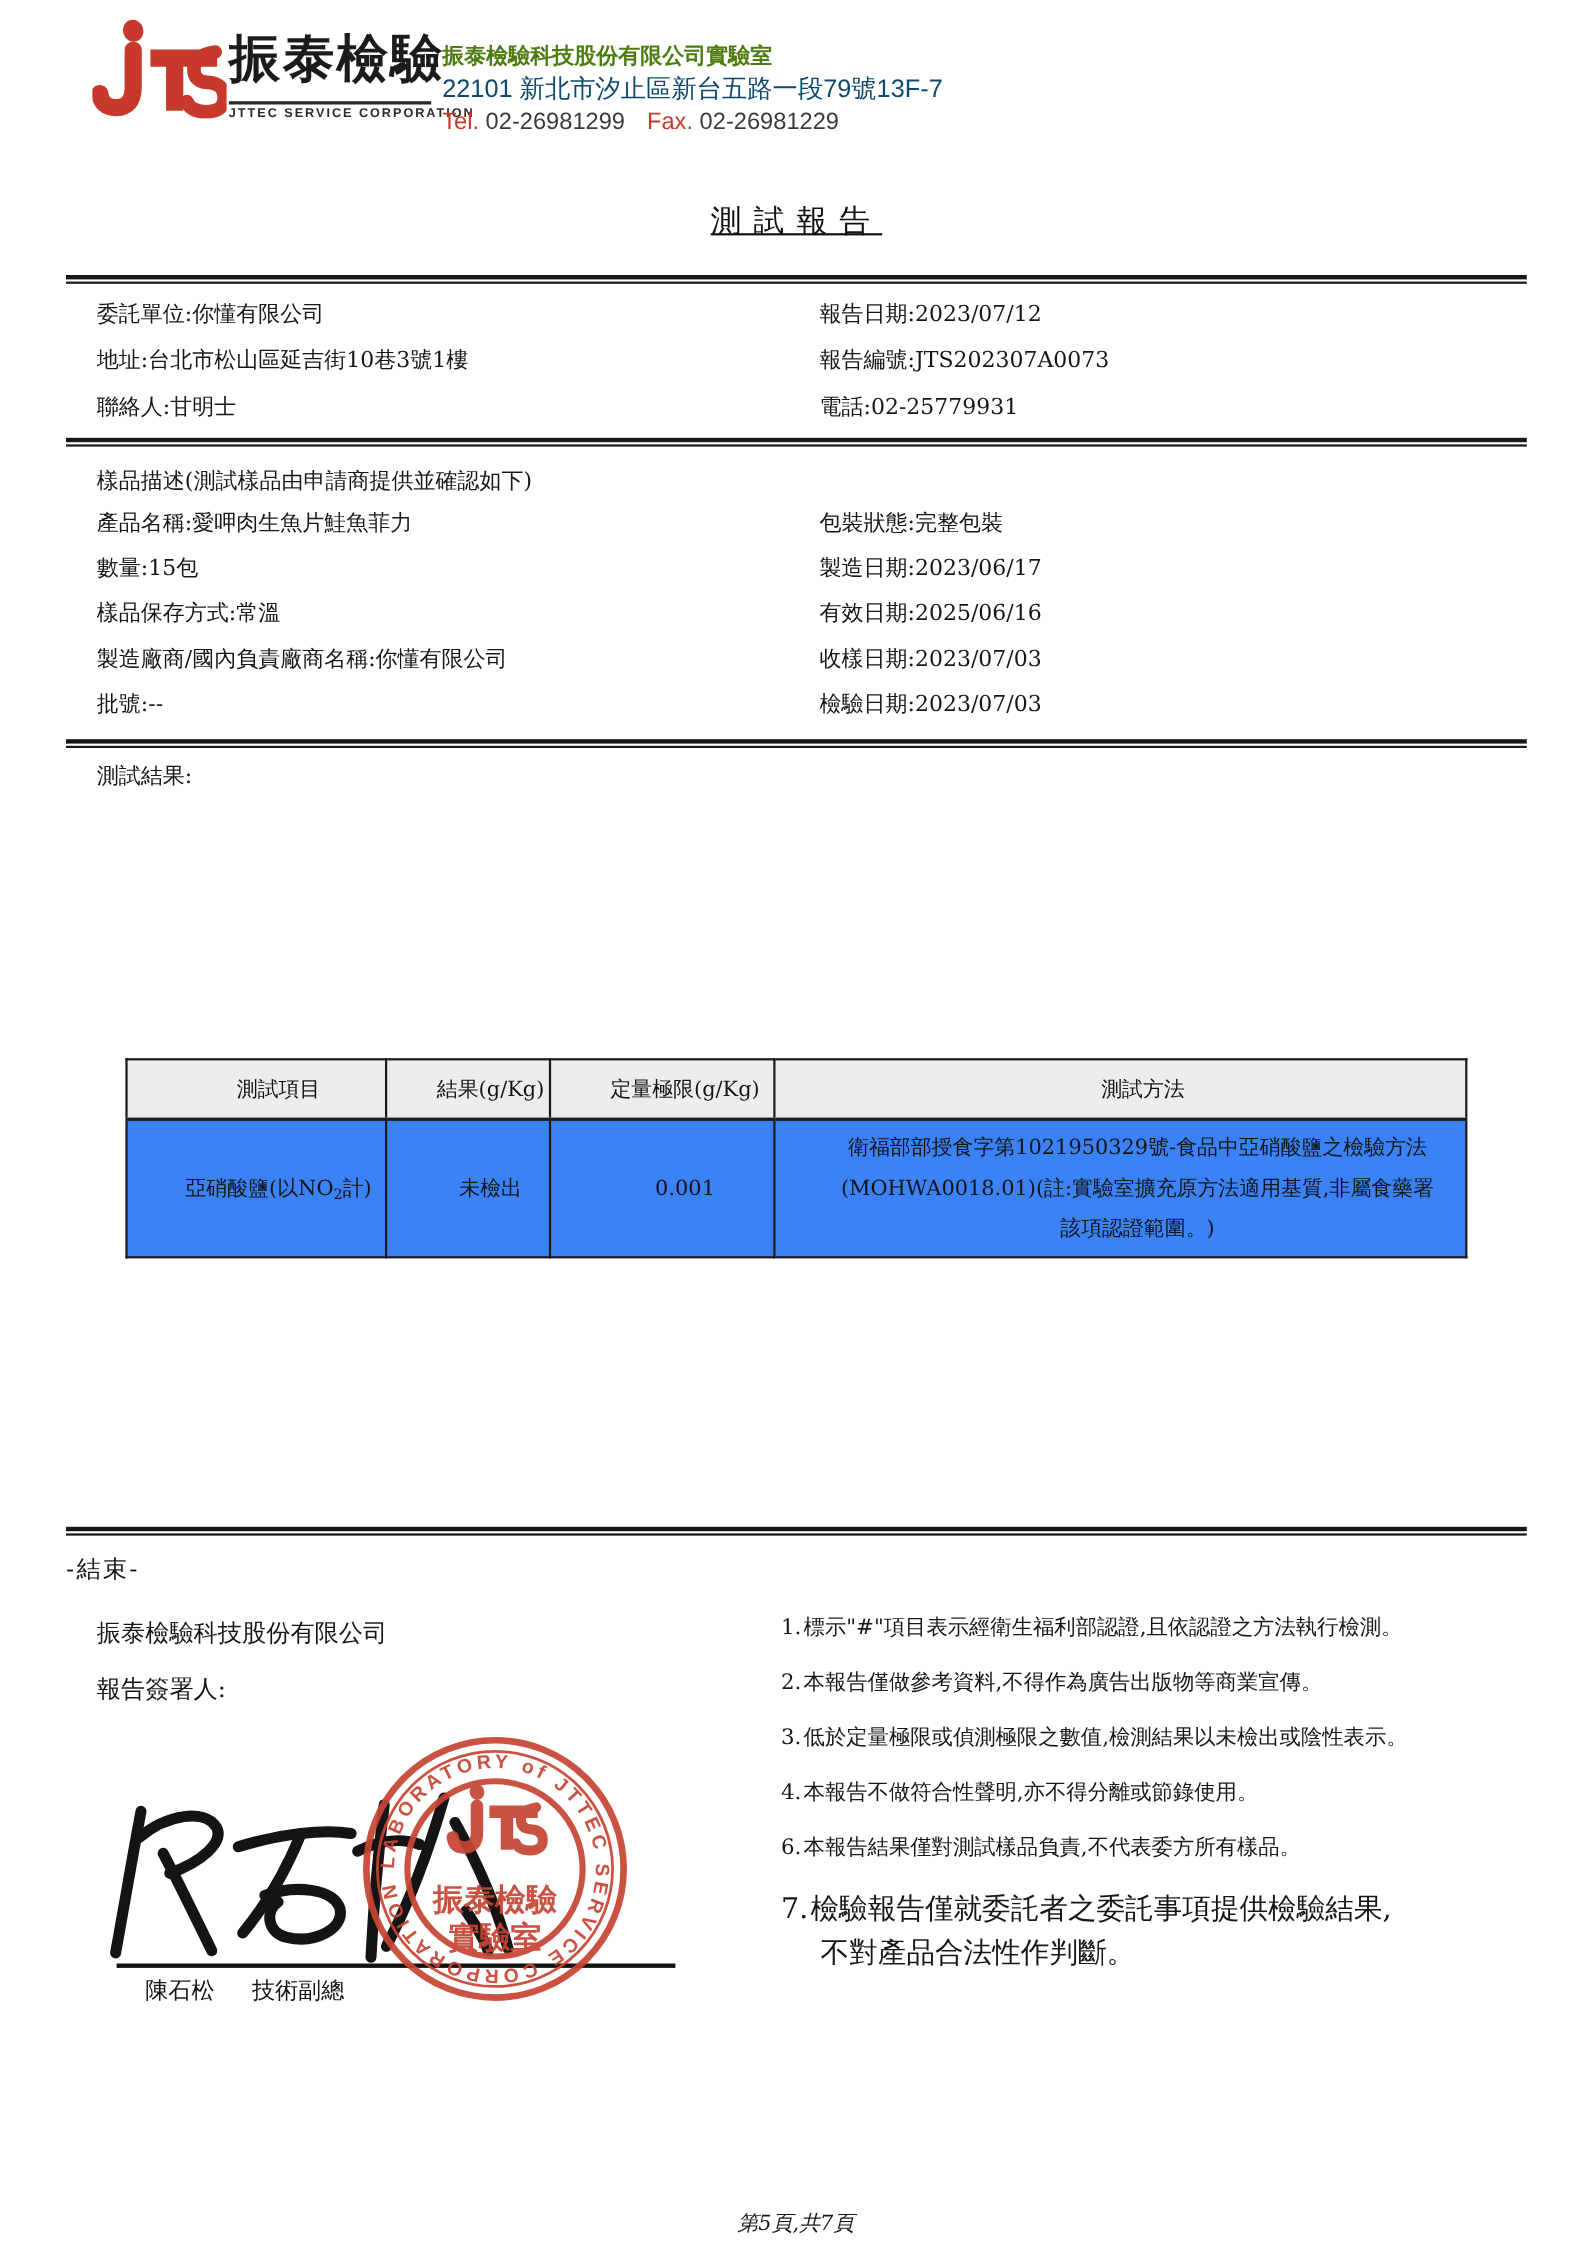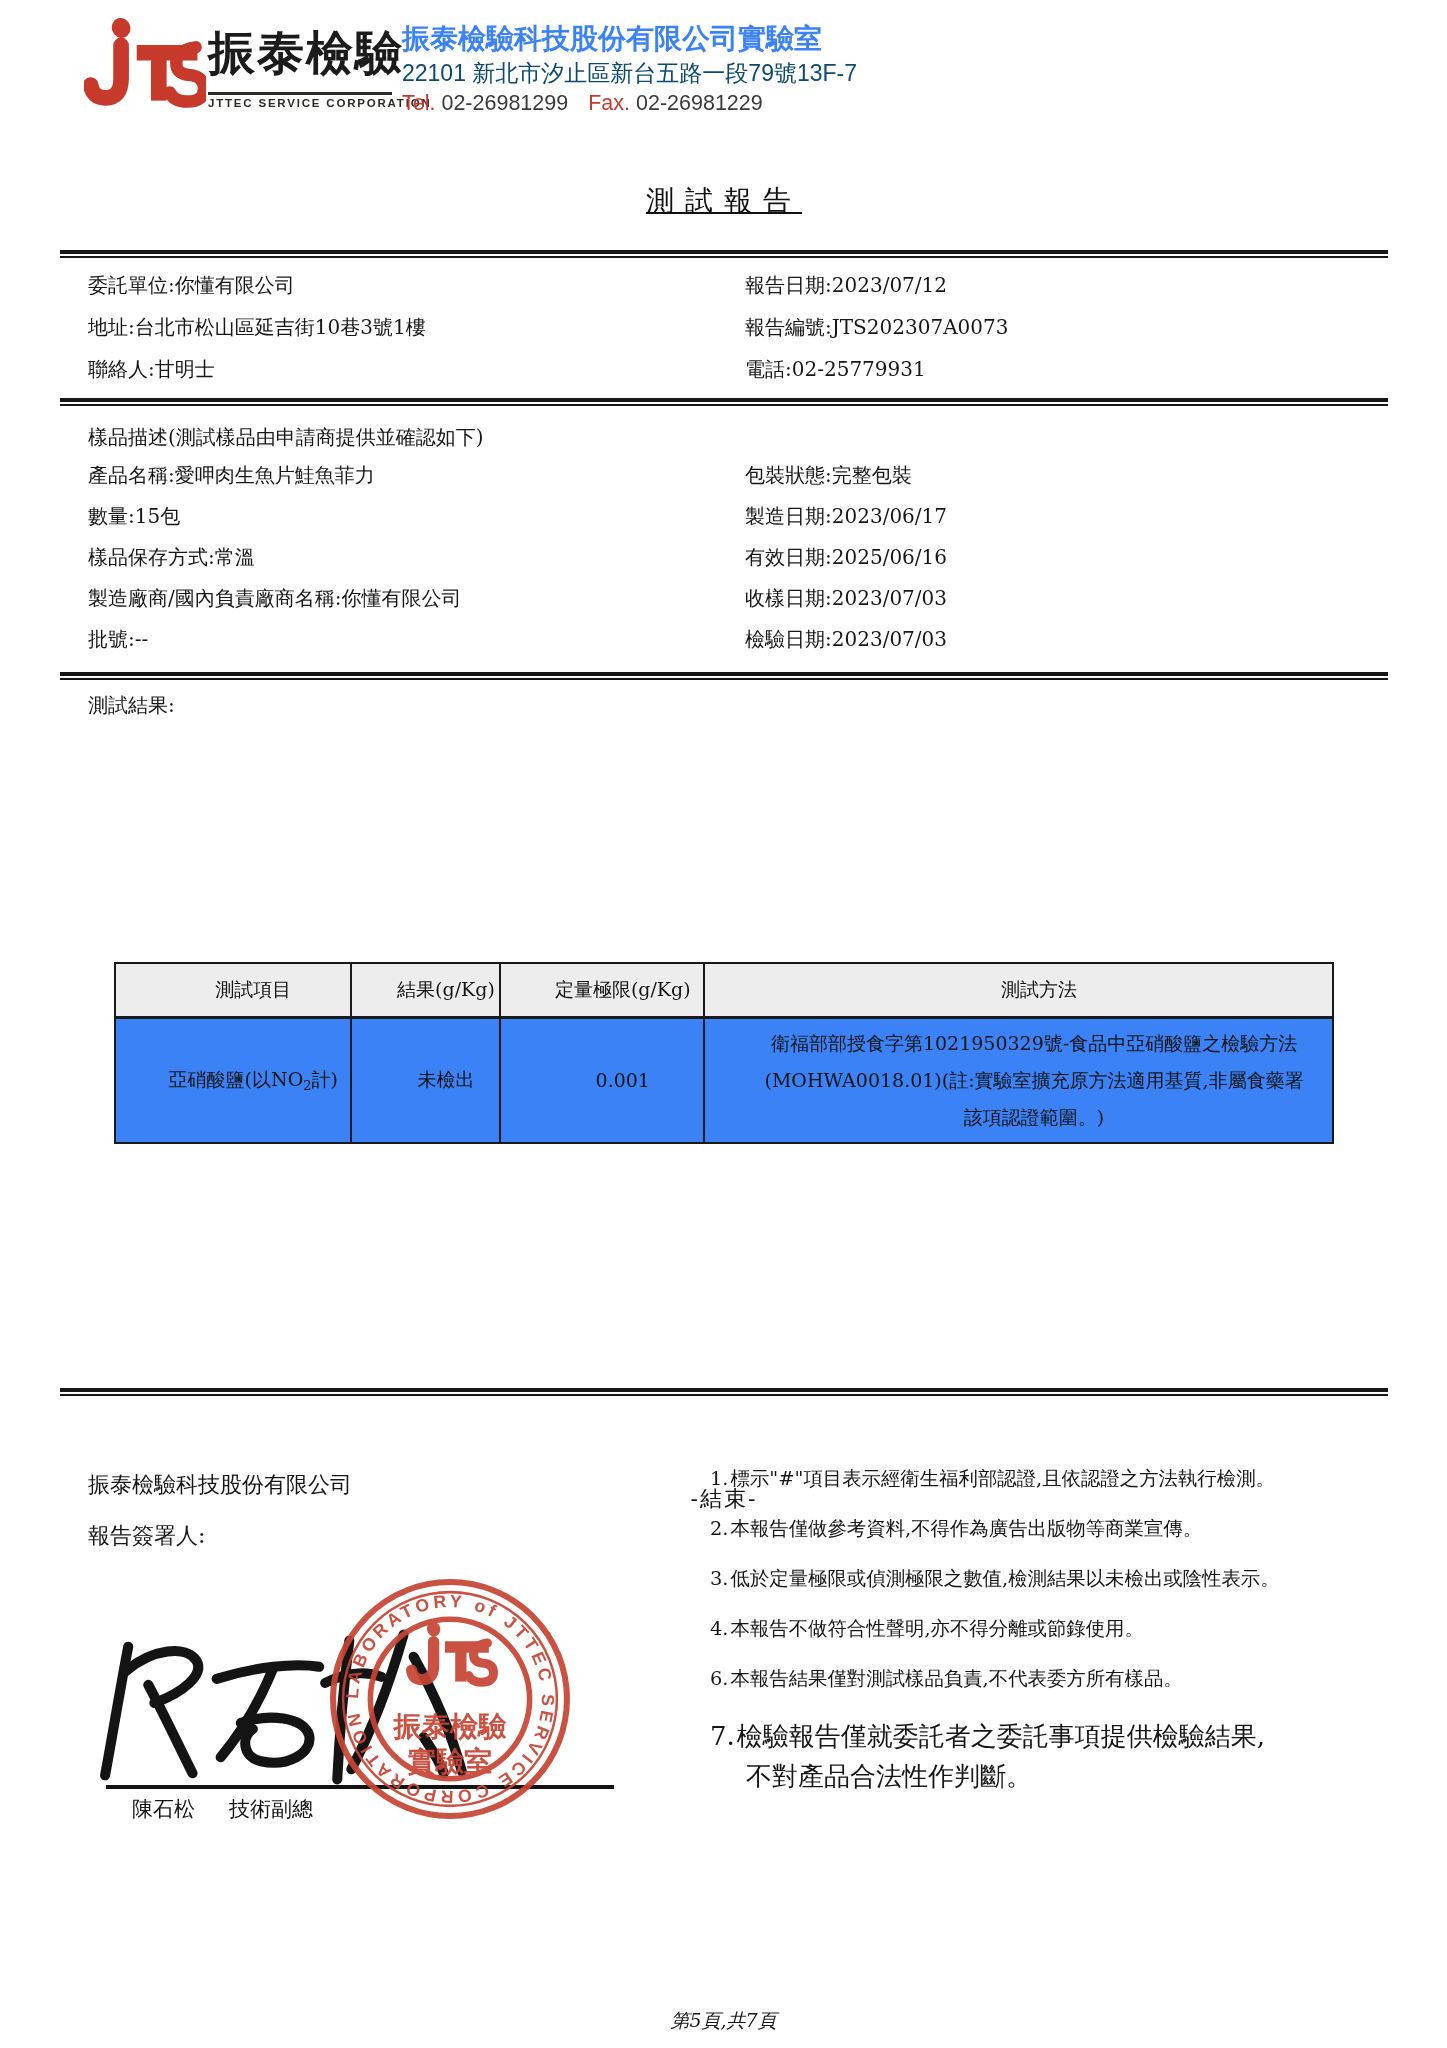--- a/index.html
+++ b/index.html
@@ -10,21 +10,21 @@
   }
   .abs { position:absolute; }
   .sans { font-family:"Liberation Sans","DejaVu Sans",sans-serif; }
 
   
   .logo-mark { left:84px; top:16px; width:122px; height:92px; }
   .logo-name { left:208px; top:22px; font-size:47px; font-weight:900; letter-spacing:2px; color:#1b1b1b; }
   .logo-underline { left:208px; top:92px; width:184px; height:3px; background:#2e2a26; }
   .logo-sub { left:208px; top:97px; font-size:11.5px; font-weight:bold; letter-spacing:1.8px; color:#2e2a26; }
   .hdr-right { left:402px; top:22px; line-height:1.22; }
-  .hdr-lab { font-size:28px; font-weight:bold; color:#3b82f6; }
+  .hdr-lab { font-size:20px; font-weight:bold; color:#4d7c0f;margin-top:17px; }
   .hdr-addr { font-size:23px; color:#0c4a6e; margin-top:3px; }
   .hdr-tel { font-size:21.5px; color:#3a3a3a; margin-top:3px; }
   .hdr-tel .red { color:#c6392b; }
   .hdr-tel .num { margin-right:14px; }
 
   
   .report-title { left:60px; top:182px; width:1328px; text-align:center;
     font-size:28px; letter-spacing:11px; color:#111;text-decoration:underline; }
   .rule { left:60px; width:1328px; }
   .rule .thick { height:4px; background:#171717; }
@@ -41,21 +41,21 @@
   
   table.results { position:absolute; left:114px; top:962px; width:1220px;
     border-collapse:collapse; font-size:19px; color:#141414; }
   table.results th, table.results td { border:2px solid #1a1a1a; text-align:center; vertical-align:middle;padding-left:41px; }
   table.results th { background:#ededed; font-weight:normal; height:54px; border-bottom-width:3px; }
   table.results td { height:116px; background:#3b82f6; }
   td.method { line-height:1.95; padding:6px 10px; }
   .subscr { font-size:13px; vertical-align:-4px; }
 
   
-  .end-marker { left:60px; top:1484px; width:1328px; text-align:center;
+  .end-marker { left:60px; top:1412px; width:1328px; text-align:left;
     font-size:22px; letter-spacing:2px; }
   .company-line { left:88px; top:1470px; font-size:22px; }
   .signer-label { left:88px; top:1521px; font-size:22px; }
   .notes { left:710px; top:1464px; width:664px; }
   .note { font-size:19.4px; line-height:1.5; margin-bottom:21px; }
   .note .num { margin-right:2px; }
   .note.big { font-size:26px; line-height:1.55; margin-top:22px; }
   .note.big .cont { padding-left:36px; }
 
   

